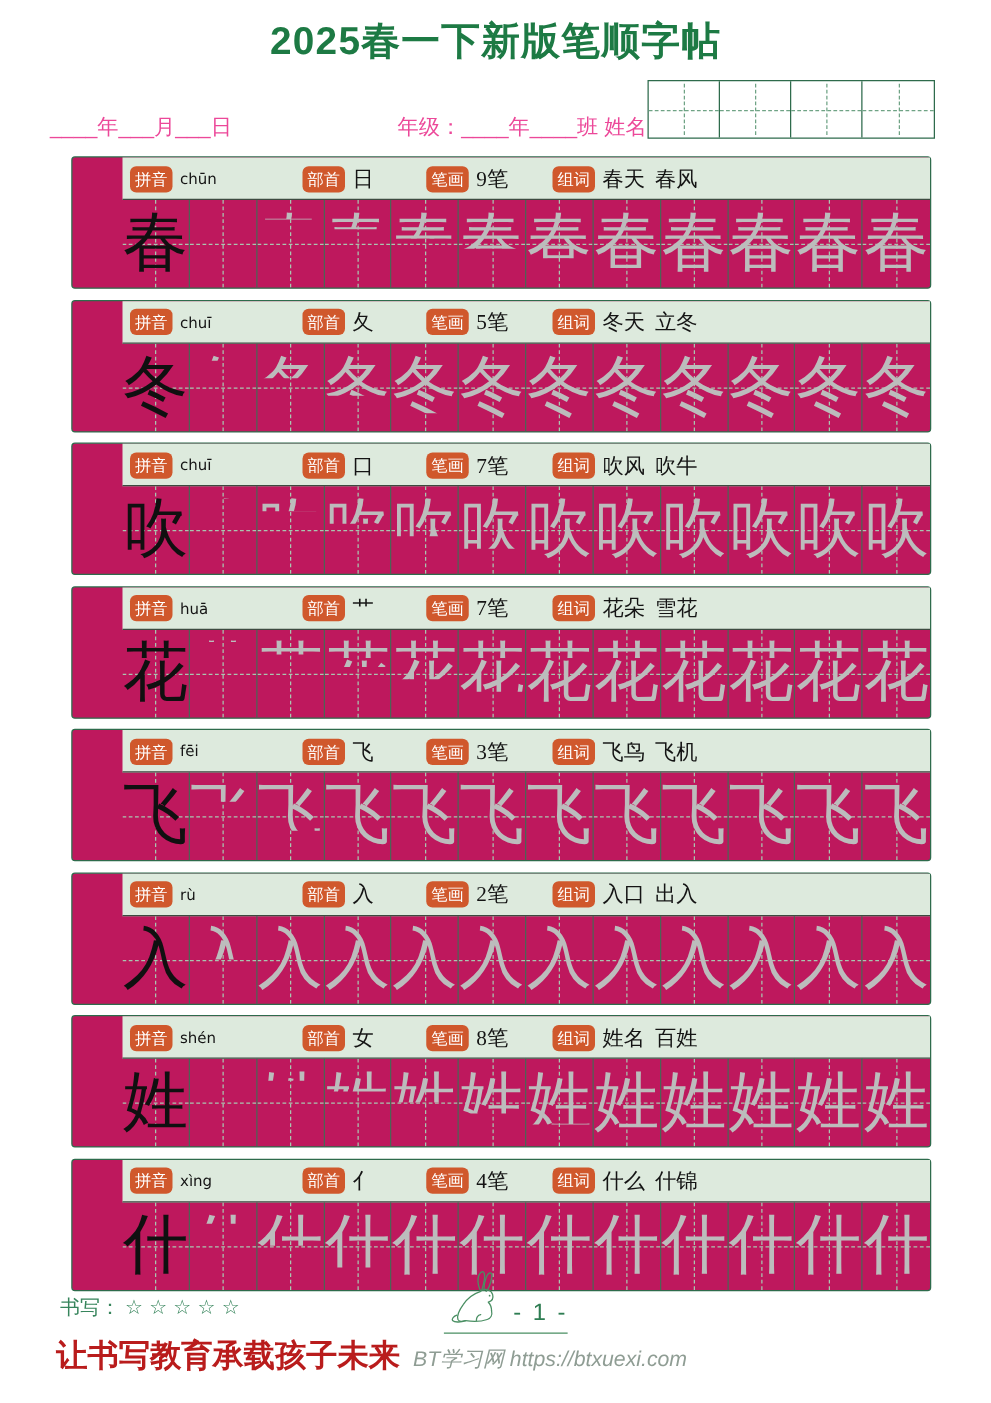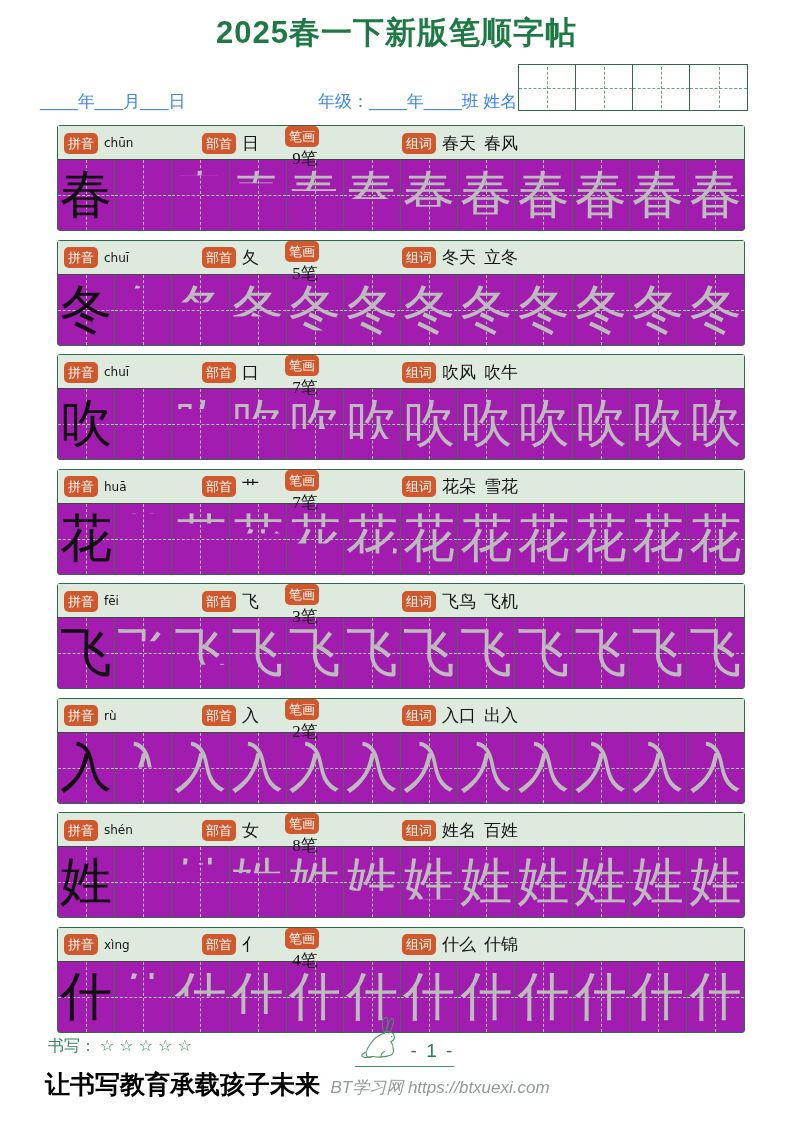--- a/index.html
+++ b/index.html
@@ -13,21 +13,21 @@
   .page-title {
     position: absolute; top: 12px; left: 0; width: 100%;
     text-align: center;
     font-size: 31px; font-weight: 700; color: #1d7a44;
     letter-spacing: 1px;
     font-family: "Liberation Sans", "DejaVu Sans", sans-serif;
   }
   
   .info-bar {
     position: absolute; top: 86px; left: 40px; right: 40px; height: 30px;
-    color: #3b82f6; font-size: 17px;
+    color: #ec4899; font-size: 17px;
   }
   .date-blank { position: absolute; left: 0; top: 4px; }
   .grade-name { position: absolute; left: 278px; top: 4px; }
   .name-grid {
     position: absolute; right: 5px; top: -22px;
     display: flex;
     border: 1.5px solid #2e6b4c;
     background: #fff;
   }
   .name-cell {
@@ -42,31 +42,32 @@
   .name-cell::after {
     content: ""; position: absolute; top: 50%; left: 0; right: 0;
     border-top: 1px dashed #6fa385;
   }
   
   .blocks { position: absolute; top: 125px; left: 57px; width: 688px; }
   .char-block {
     border: 1.5px solid #2e6b4c;
     border-radius: 3px;
     margin-bottom: 8.5px;
-    background: #a21caf;
+    background: #be185d;
+    padding-left: 40px;
   }
   .block-header {
     position: relative; height: 34px;
     background: #ddeadd;
     border-bottom: 1px solid #3d4a40;
   }
   .hgroup { position: absolute; top: 0; height: 34px; display: flex; align-items: center; }
   .hg-pinyin  { left: 6px; }
   .hg-radical { left: 144px; }
-  .hg-strokes { left: 227px; flex-direction: column; }
+  .hg-strokes { left: 243px; }
   .hg-words   { left: 344px; }
   .badge {
     background: #d0582c; color: #ffffff;
     font-size: 13px; line-height: 1;
     padding: 4px 4px; border-radius: 5px;
     font-family: "Liberation Serif", "DejaVu Serif", serif;
     white-space: nowrap;
   }
   .hval {
     margin-left: 6px; color: #141414; font-size: 17px;
@@ -104,21 +105,21 @@
   .rating { position: absolute; left: 0; top: 6px; color: #37855c; font-size: 16px;
             font-family: "Liberation Serif", "DejaVu Serif", serif; }
   .rating .stars { letter-spacing: 5px; margin-left: 4px; }
   .page-center { position: absolute; left: 50%; transform: translateX(-50%); top: -16px;
                  display: flex; align-items: flex-end; border-bottom: 1px solid #4a8f63;
                  padding-bottom: 0; }
   .rabbit { width: 52px; height: 52px; }
   .page-num { color: #2e7d52; font-size: 19px; margin-left: 4px; padding-bottom: 4px;
               letter-spacing: 2px; white-space: nowrap; }
   .bottom-line { position: absolute; top: 1068px; left: 45px; right: 40px; }
-  .slogan { display: inline; color: #000000; font-size: 25px; font-weight: 700;
+  .slogan { display: inline; color: #b91c1c; font-size: 25px; font-weight: 700;
             font-family: "Liberation Sans", "DejaVu Sans", sans-serif; }
   .site { display: inline; color: #8f9d94; font-size: 17px; margin-left: 6px; font-style: italic; }
 </style>
 </head>
 <body>
 
 <div class="page-title">2025春一下新版笔顺字帖</div>
 
 <div class="info-bar">
   <span class="date-blank">____年___月___日</span>

